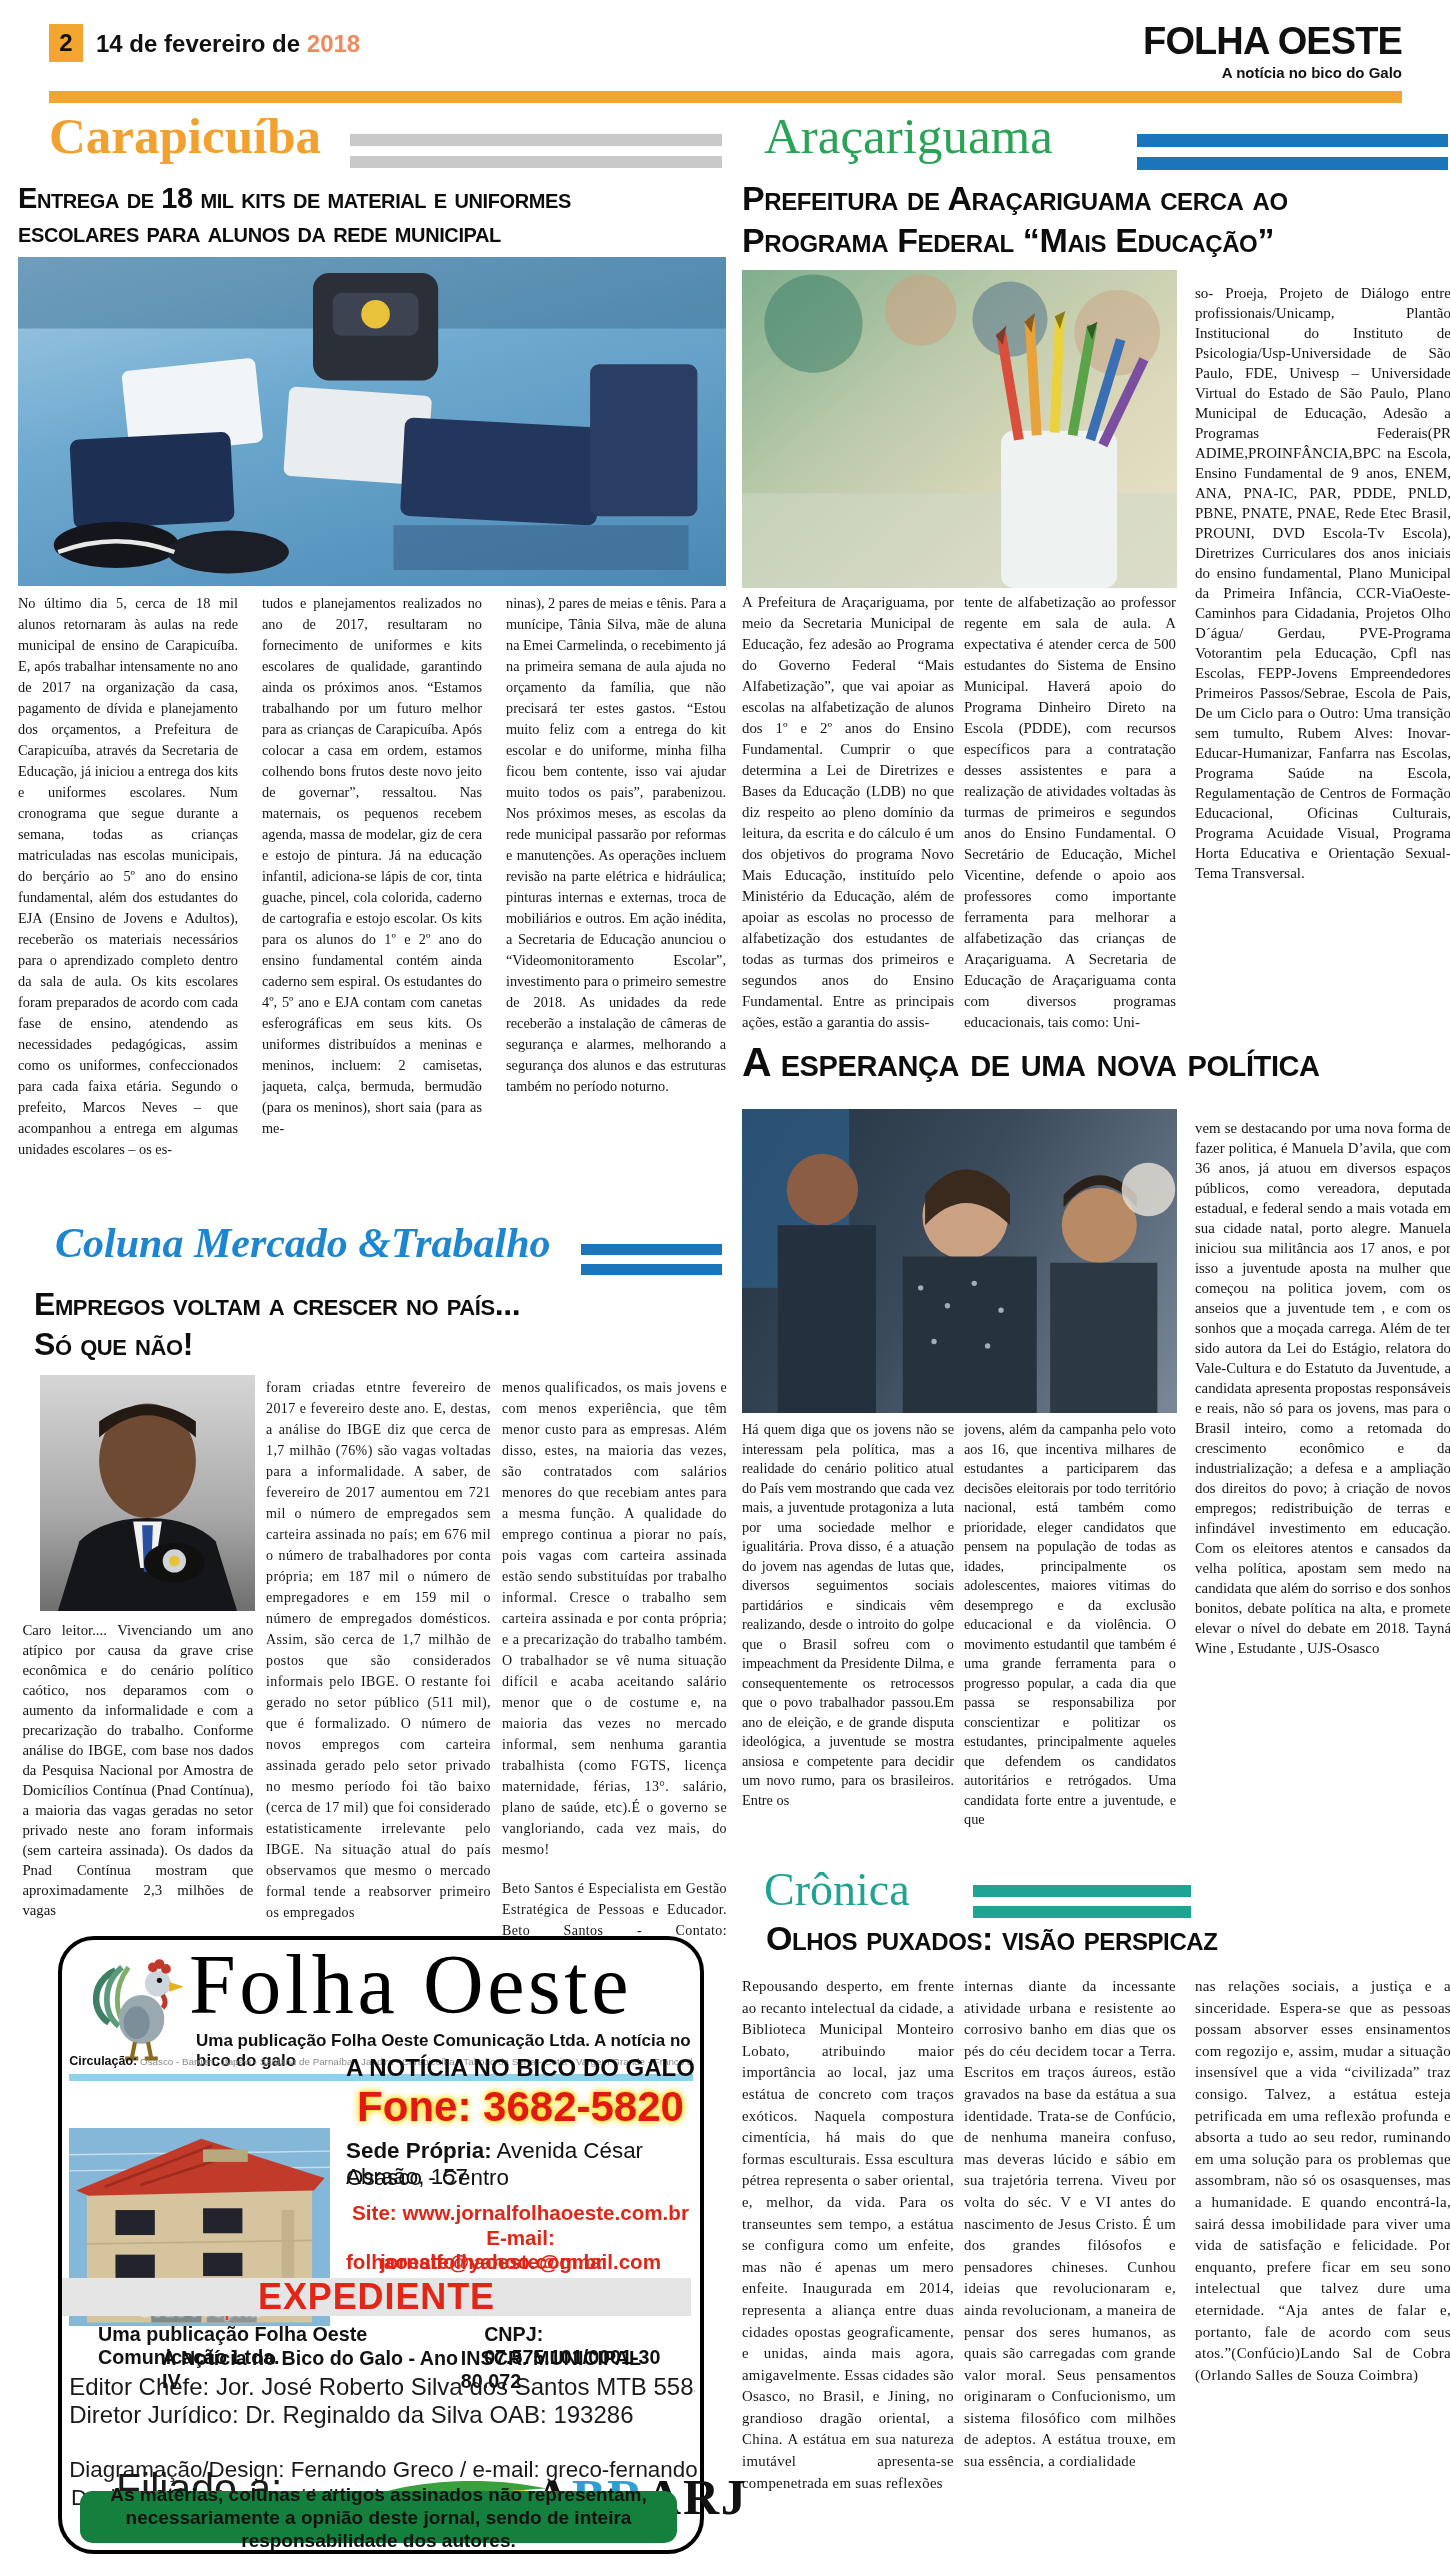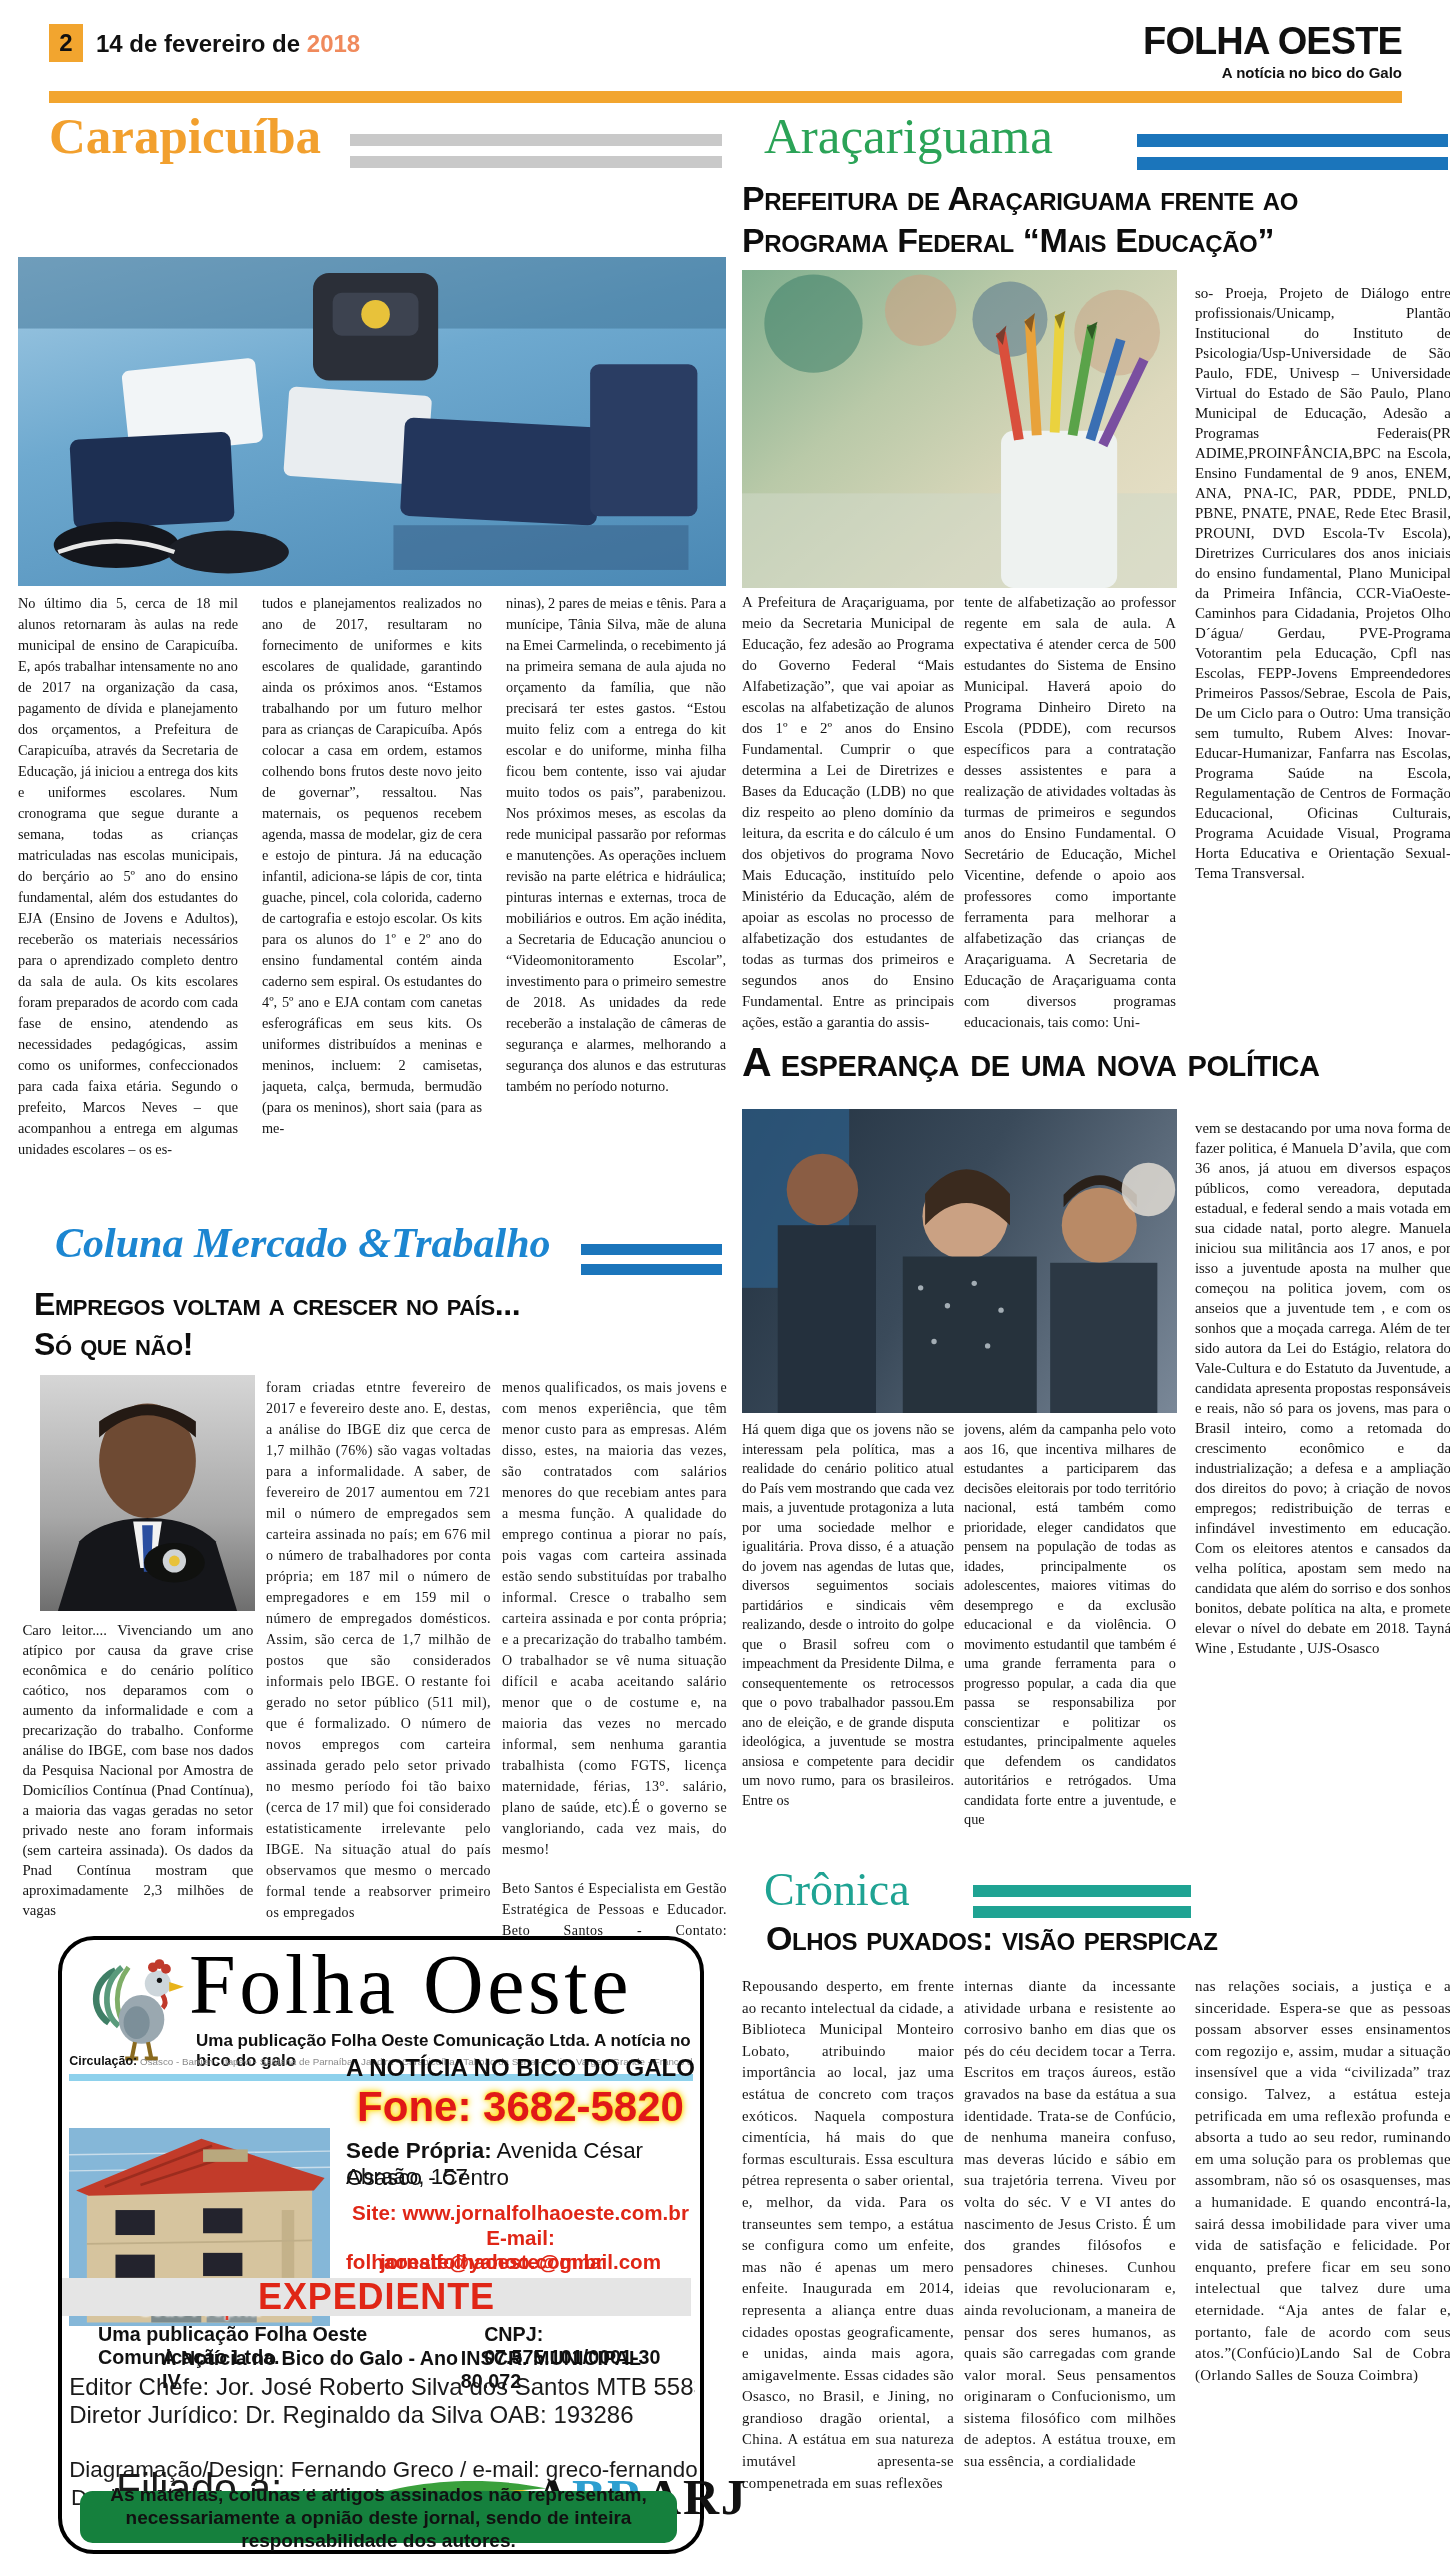--- a/index.html
+++ b/index.html
@@ -34,20 +34,24 @@
   </div>
   <div class="abs sans" style="left:1122px;top:19.7px;width:280px;text-align:right;font-weight:bold;
               font-size:38px;letter-spacing:-0.9px;">FOLHA OESTE</div>
   <div class="abs sans" style="left:1122px;top:64px;width:280px;text-align:right;font-weight:bold;font-size:15px;">A notícia no bico do Galo</div>
   <div class="abs" style="left:49px;top:91px;width:1353px;height:11.6px;background:#F2A52F;"></div>
 
   <div class="abs serif" style="left:49px;top:107px;font-size:51px;font-weight:bold;color:#F2A02E;">Carapicuíba</div>
   <div class="bar" style="left:350px;top:134px;width:372px;background:#C9C9C9;"></div>
   <div class="bar" style="left:350px;top:156px;width:372px;background:#C9C9C9;"></div>
 
+  <div class="abs headline" style="left:18px;top:181px;width:708px;font-size:29px;line-height:34px;">
+    <span style="display:block;">Entrega de 18 mil kits de material e uniformes</span>
+    <span style="display:block;">escolares para alunos da rede municipal</span>
+  </div>
 
   <div class="photo" style="left:18px;top:257px;width:708px;height:329px;background:linear-gradient(165deg,#a3cbe4 0%,#6ea9cf 40%,#4a88b4 100%);">
     <svg viewBox="0 0 792 368" preserveAspectRatio="none">
       <rect x="0" y="0" width="792" height="80" fill="#3c6f92" opacity="0.5"></rect>
       <rect x="330" y="18" width="140" height="120" rx="18" fill="#2b2f38"></rect>
       <rect x="352" y="40" width="96" height="48" rx="10" fill="#3d4350"></rect>
       <circle cx="400" cy="64" r="16" fill="#e8c23a"></circle>
       <rect x="120" y="120" width="150" height="95" rx="8" fill="#f2f5f7" transform="rotate(-6 195 167)"></rect>
       <rect x="300" y="150" width="160" height="100" rx="8" fill="#e9edf0" transform="rotate(4 380 200)"></rect>
       <rect x="60" y="200" width="180" height="100" rx="10" fill="#1d2f52" transform="rotate(-3 150 250)"></rect>
@@ -190,21 +194,21 @@
                 display:flex;align-items:center;justify-content:center;text-align:center;">
       <span style="font-weight:bold;font-size:19px;line-height:23px;color:#111;padding:0 12.5px;">As matérias, colunas e artigos assinados não representam, necessariamente a opnião deste jornal, sendo de inteira responsabilidade dos autores.</span>
     </div>
   </div>
 
   <div class="abs serif" style="left:764px;top:107px;font-size:51px;color:#2BA357;">Araçariguama</div>
   <div class="bar" style="left:1137px;top:134px;width:311px;height:12.5px;background:#1B75BB;"></div>
   <div class="bar" style="left:1137px;top:157px;width:311px;height:12.5px;background:#1B75BB;"></div>
 
   <div class="abs headline" style="left:742px;top:177px;width:709px;font-size:34px;line-height:42px;">
-    <span style="display:block;">Prefeitura de Araçariguama frente ao</span>
+    <span style="display:block;">Prefeitura de Araçariguama cerca ao</span>
     <span style="display:block;">Programa Federal “Mais Educação”</span>
   </div>
 
   <div class="photo" style="left:742px;top:270px;width:435px;height:318px;background:linear-gradient(140deg,#7fae8e 0%,#b9c9a8 35%,#ded9bd 70%,#e9e2ca 100%);">
     <svg viewBox="0 0 487 356" preserveAspectRatio="none">
       <circle cx="80" cy="60" r="55" fill="#3e7f6a" opacity="0.55"></circle>
       <circle cx="200" cy="45" r="40" fill="#caa183" opacity="0.6"></circle>
       <circle cx="300" cy="55" r="42" fill="#4a6b8a" opacity="0.5"></circle>
       <circle cx="420" cy="70" r="48" fill="#caa183" opacity="0.5"></circle>
       <rect x="0" y="250" width="487" height="106" fill="#cfd8c9" opacity="0.55"></rect>

